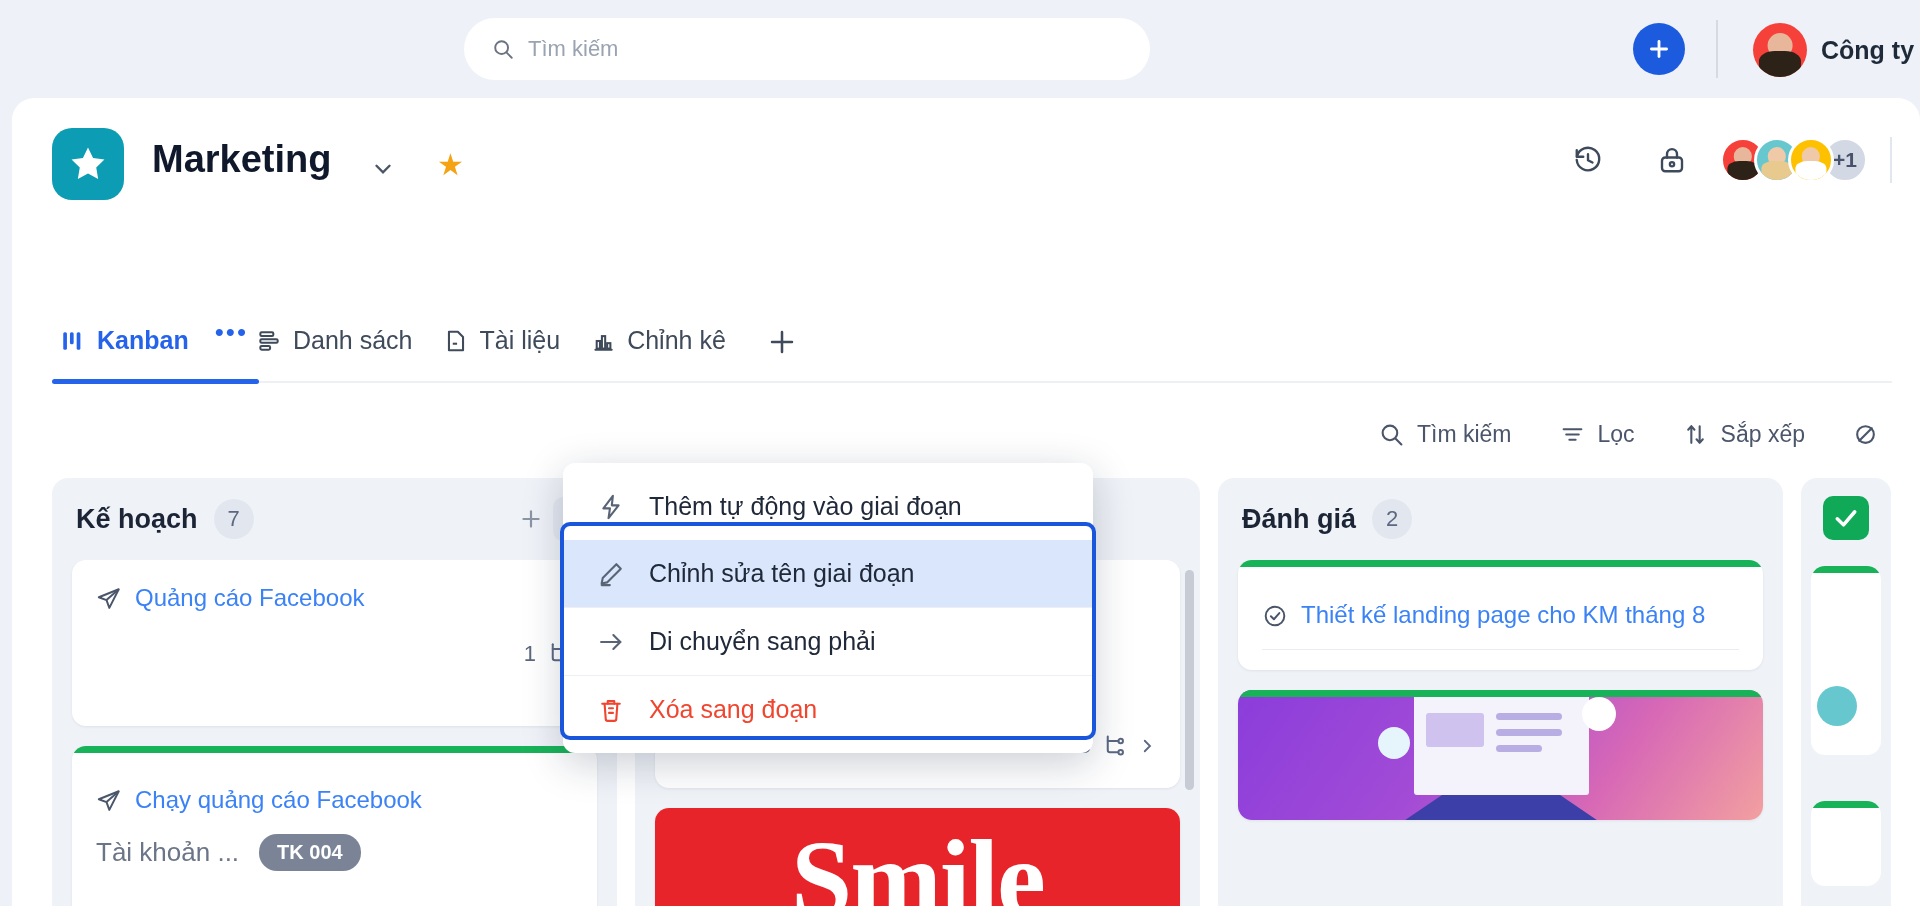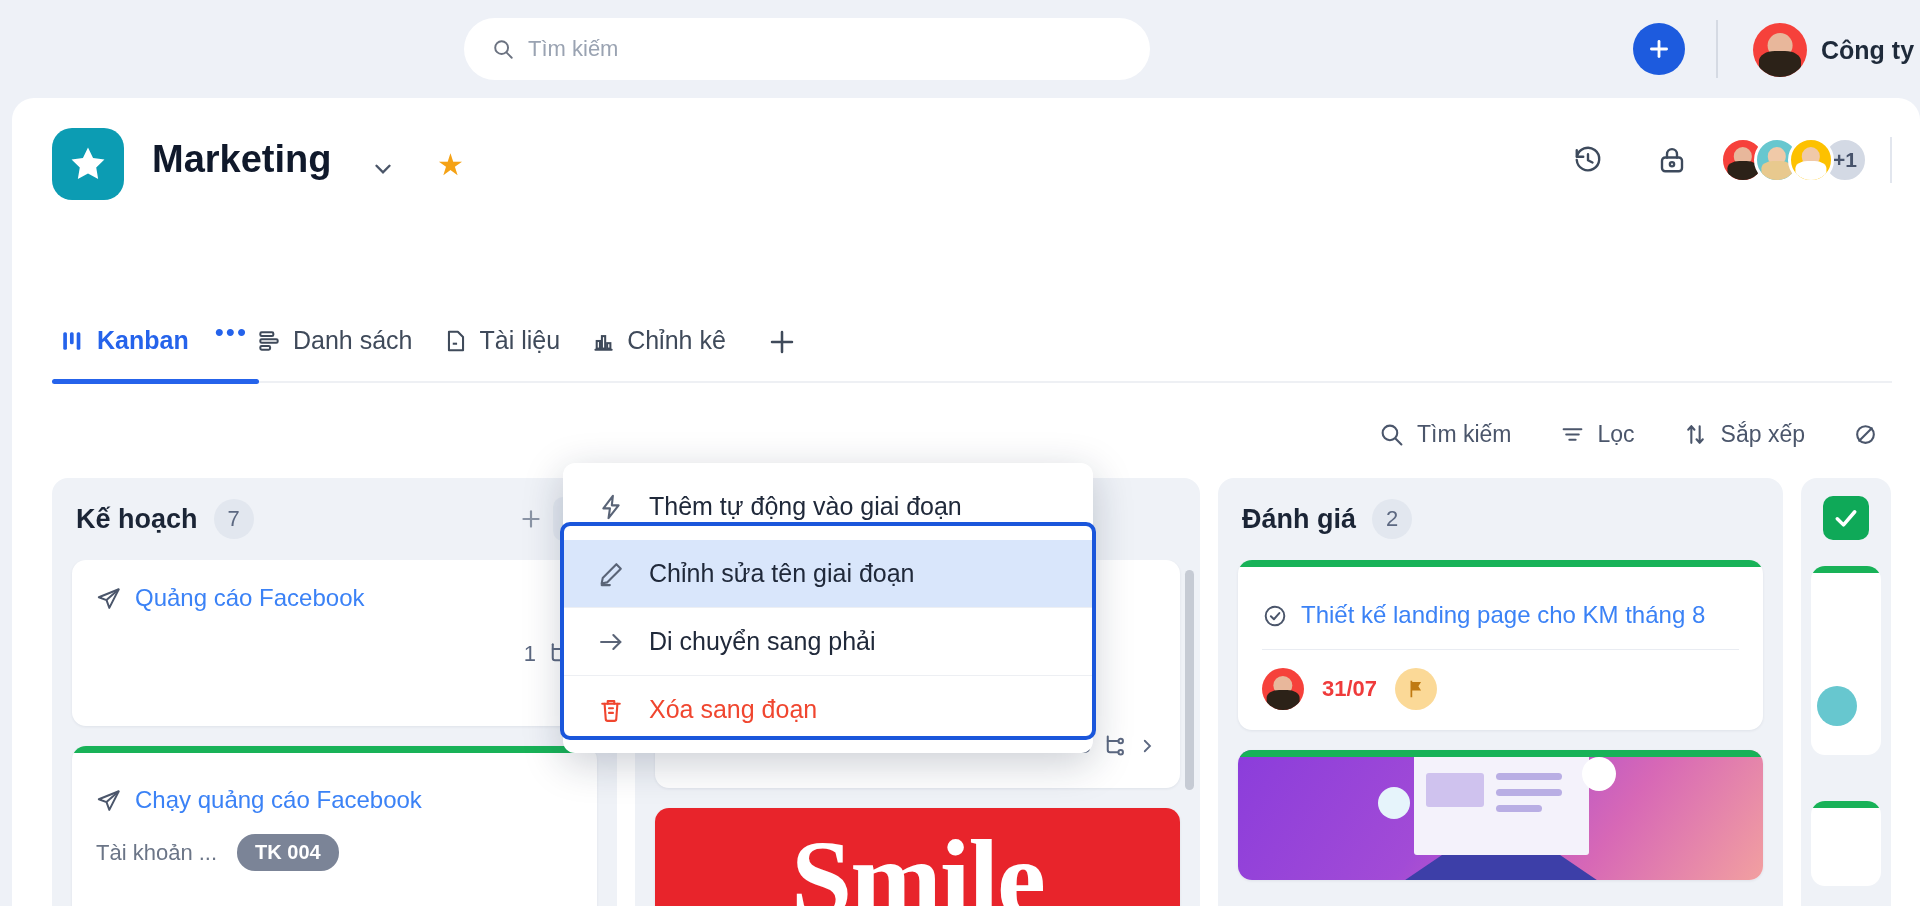--- a/index.html
+++ b/index.html
@@ -149,21 +149,21 @@
   .card {
     background:#fff; border-radius:14px; margin-bottom:20px; padding:22px 24px 20px 24px;
     position:relative; overflow:hidden; box-shadow:0 1px 3px rgba(20,30,50,.07);
   }
   .card-bar { position:absolute; left:0; top:0; width:100%; height:7px; background:#18b258; }
   .card-title {
     font-size:24px; color:#3b82f6; display:flex; align-items:flex-start; gap:13px; line-height:1.35;
   }
   .card-title svg { width:26px; height:26px; flex:none; margin-top:4px; }
   .card-meta-row { display:flex; align-items:center; gap:20px; margin-top:18px; }
-  .meta-label { font-size:22px; color:#6b7587; }
+  .meta-label { font-size:26px; color:#6b7587; }
   .chip {
     background:#7b8497; color:#fff; font-size:20px; font-weight:700;
     border-radius:18px; padding:7px 18px;
   }
   .card-sub {
     display:flex; align-items:center; justify-content:flex-end; gap:10px;
     margin-top:26px; color:#5c6881; font-size:22px;
   }
   .card-sub svg { width:27px; height:27px; }
   .card-divider { height:1px; background:#e9ecf2; margin:18px 0 0 0; }
@@ -476,29 +476,20 @@
           <div class="card">
             <div class="card-bar"></div>
             <div class="card-title" style="margin-top:17px;">
               <svg viewBox="0 0 24 24" fill="none" stroke="#4b566b" stroke-width="1.8" stroke-linecap="round" stroke-linejoin="round">
                   <circle cx="12" cy="12" r="8.6"></circle>
                   <polyline points="8.2,12.2 11,15 16,9.3"></polyline>
                 </svg>
               <span>Thiết kế landing page cho KM tháng 8</span>
             </div>
             <div class="card-divider"></div>
-            <div class="card-foot">
-              <span class="av av-red av-face" style="width:42px;height:42px;"></span>
-              <span class="date-red">31/07</span>
-              <span class="flag-badge">
-                <svg viewBox="0 0 24 24" fill="#c07a12">
-                    <path d="M6 3v18h1.9v-7.4h9.6L14.6 9l2.9-4.6H7.9V3z"></path>
-                  </svg>
-              </span>
-            </div>
           </div>
 
           <div class="card img-card" style="height:130px;">
             <div class="card-bar" style="z-index:2;"></div>
             <div class="img-purple">
               <div class="env">
                 <div class="tri"></div>
                 <div class="page">
                   <i style="left:12px;top:30px;width:58px;height:34px;border-radius:3px;"></i>
                   <i style="left:82px;top:30px;width:66px;height:7px;border-radius:4px;background:#b9aee4;"></i>

